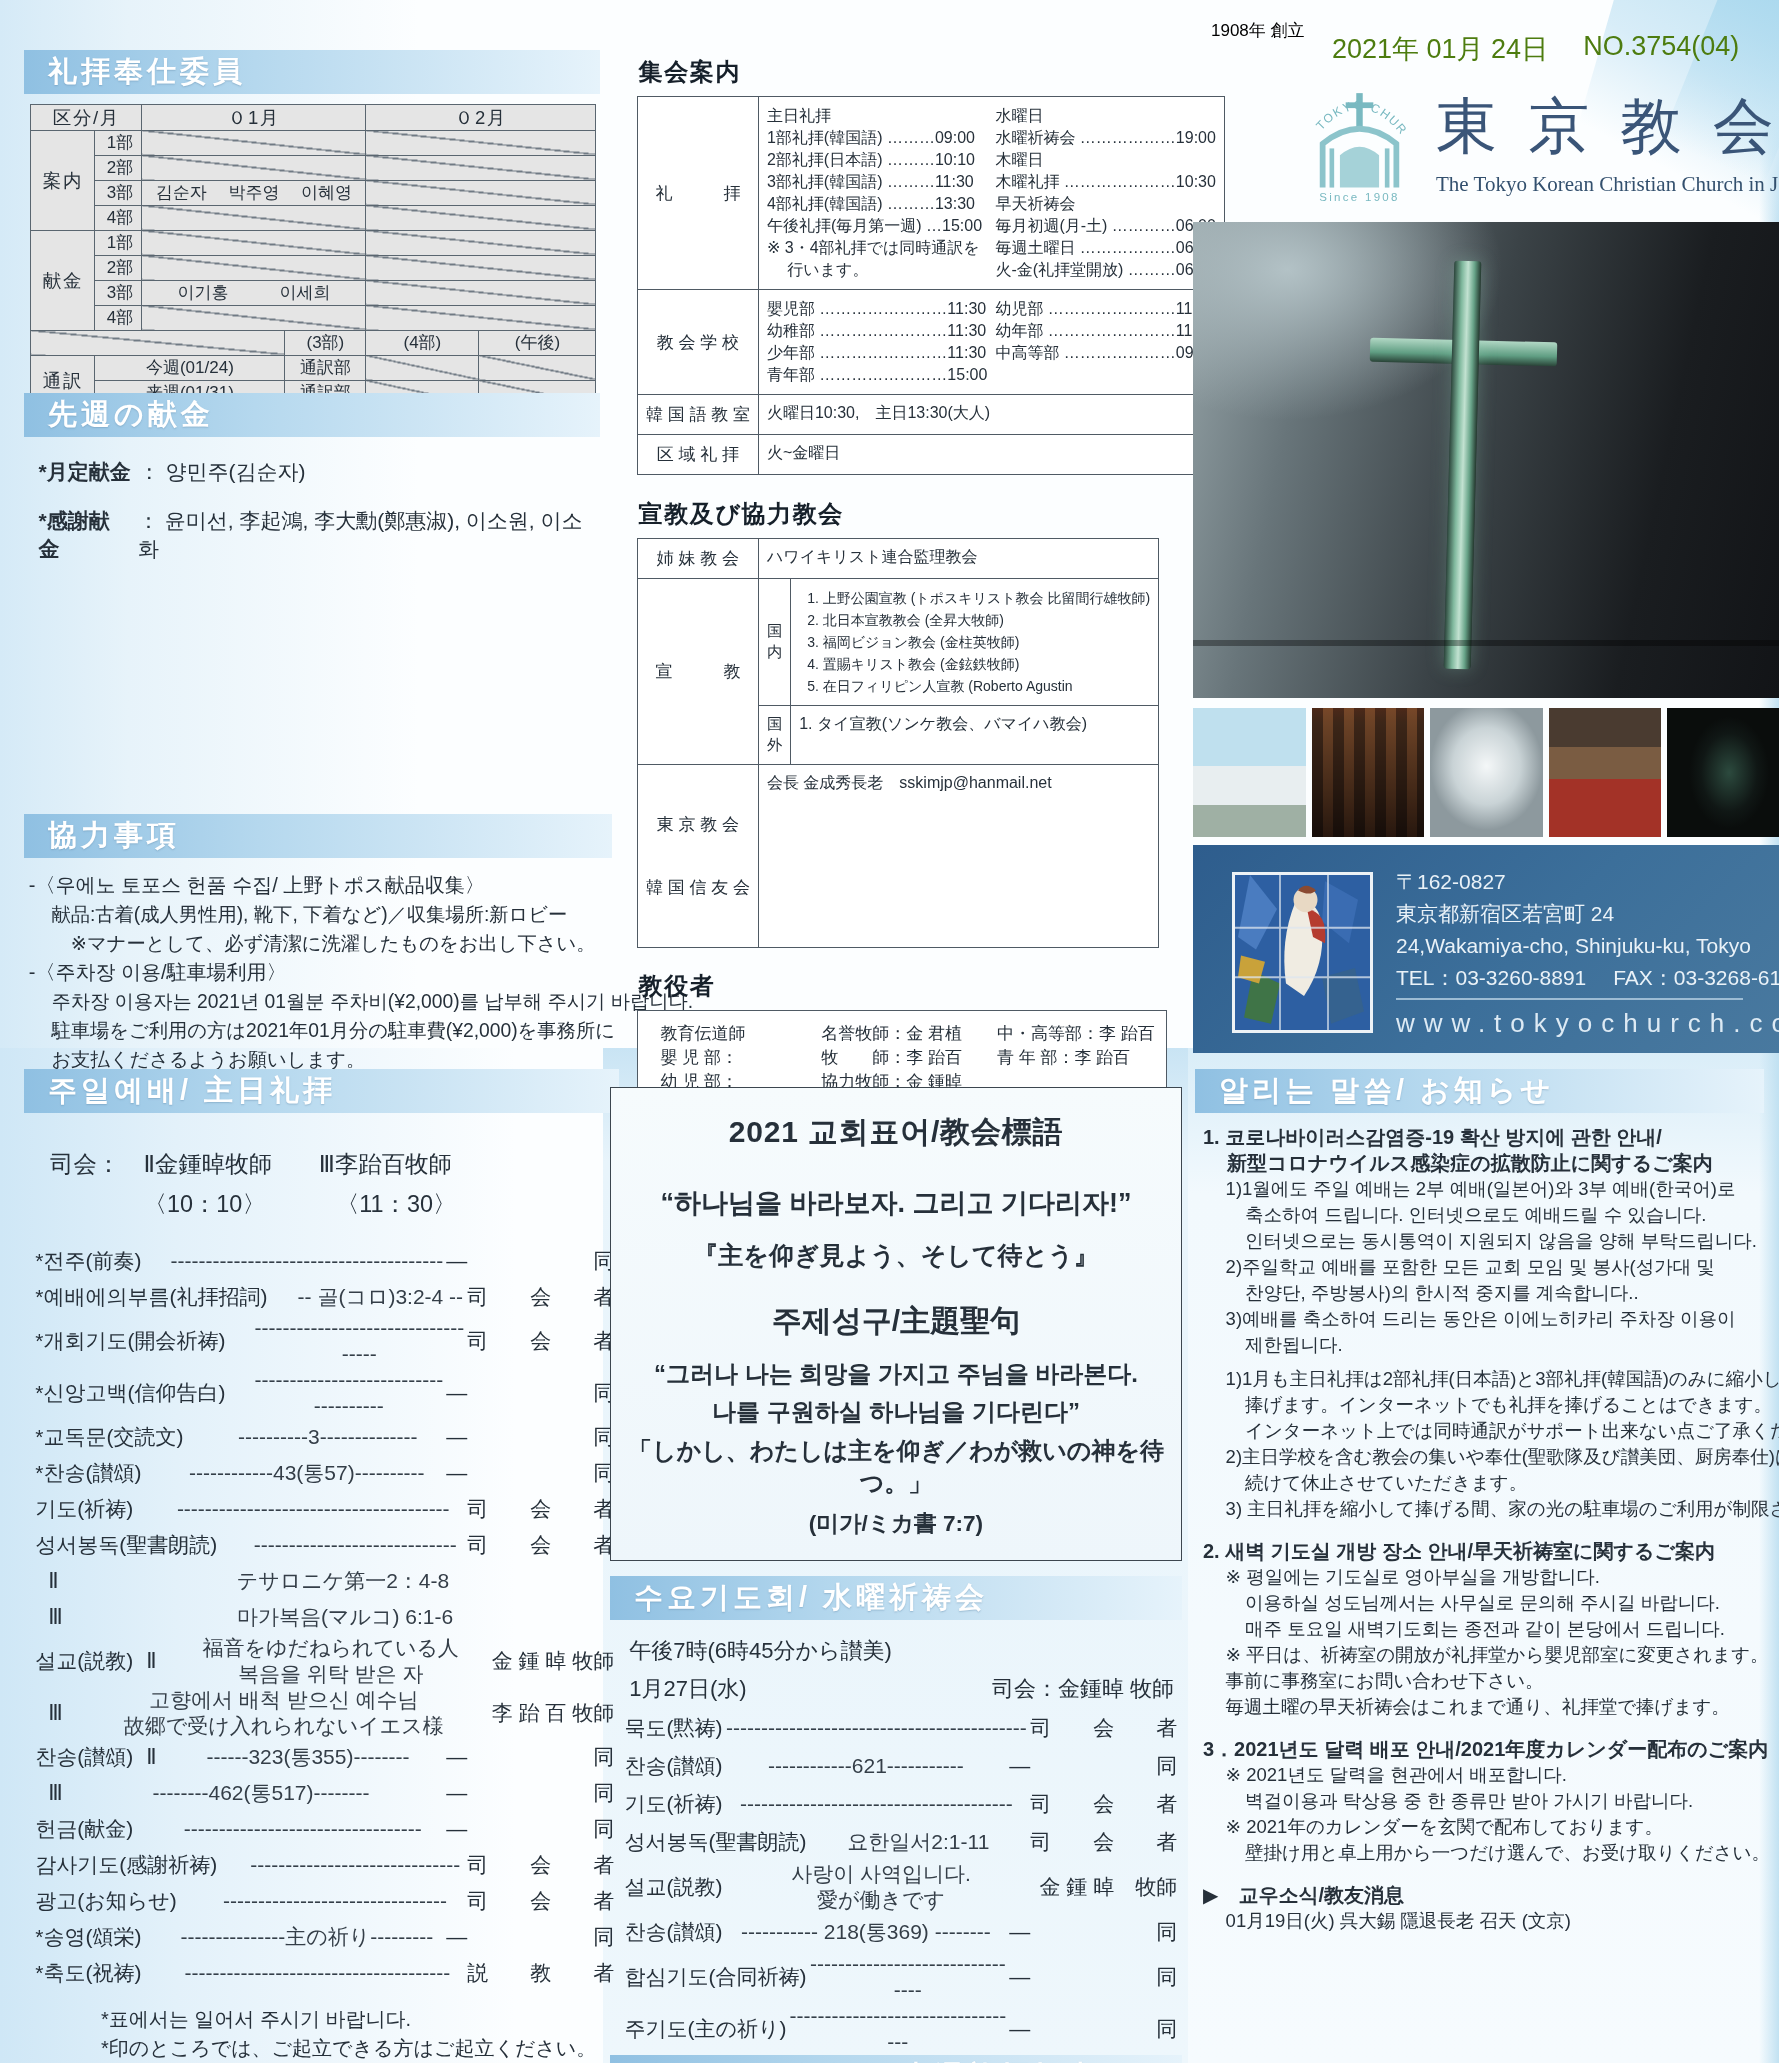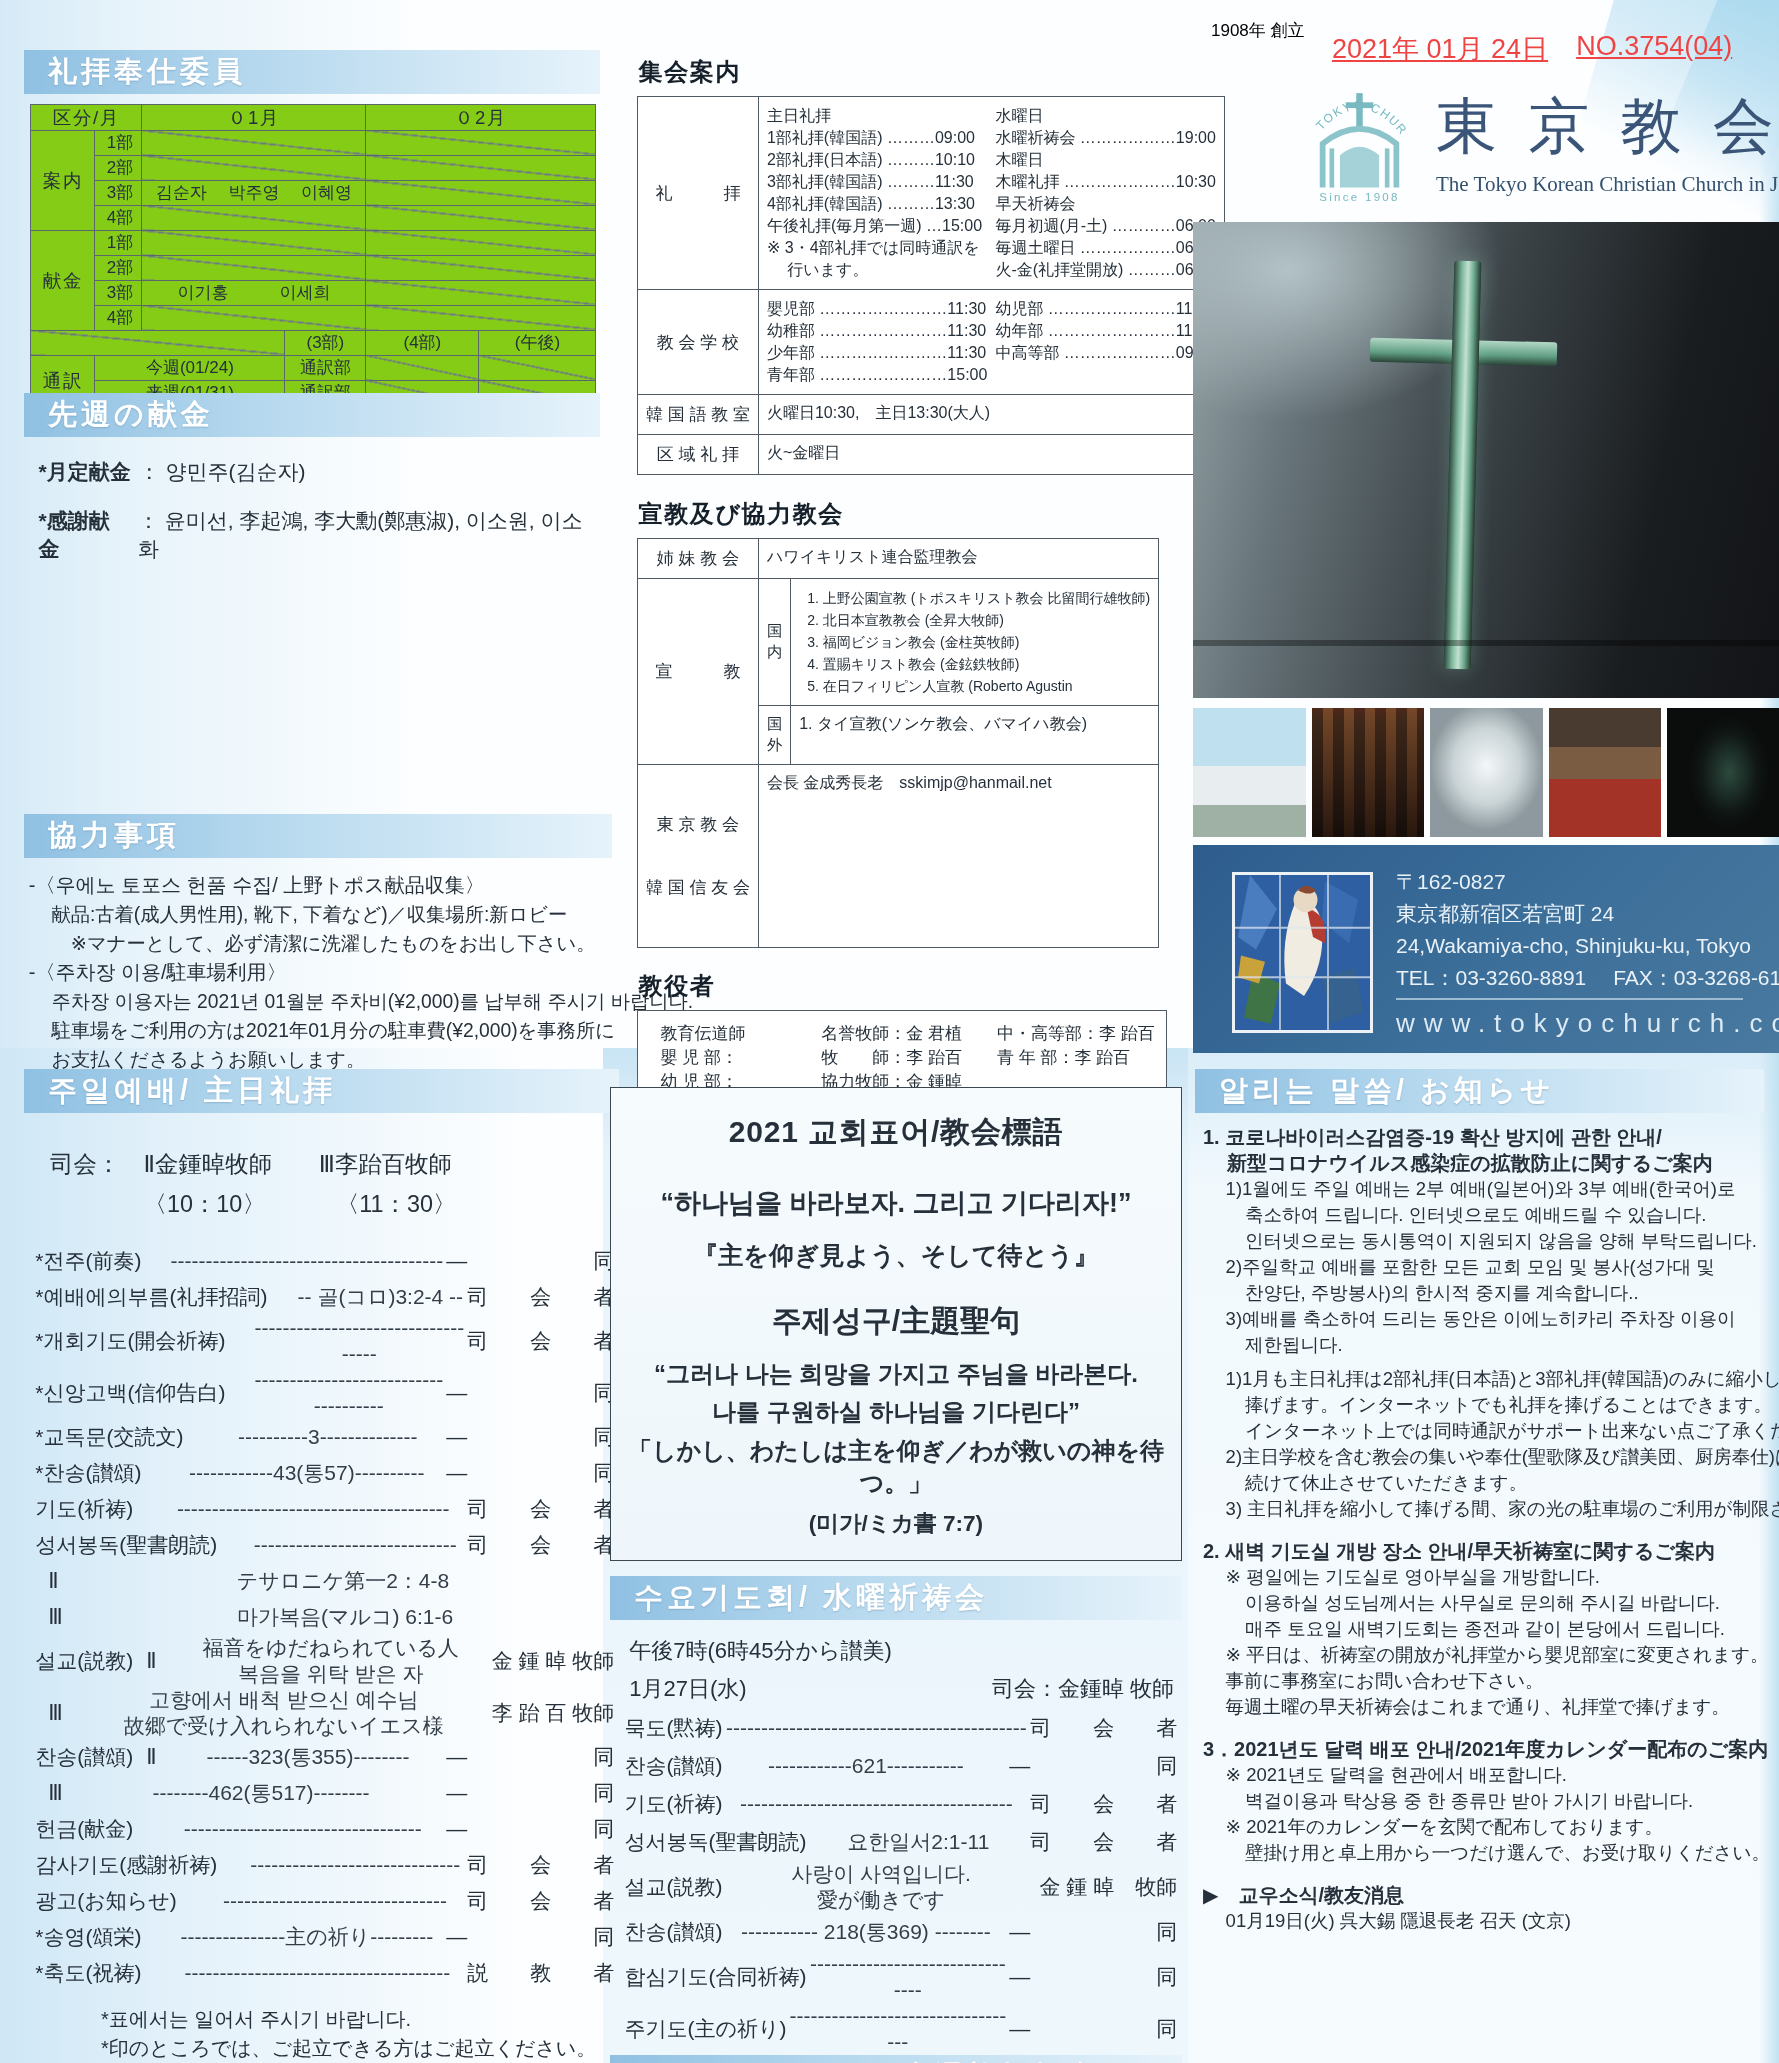--- a/index.html
+++ b/index.html
@@ -10,21 +10,21 @@
   .wash-left-top{left:0;top:0;width:629px;height:1048px;background:linear-gradient(90deg,#d5eaf7 0,#e7f3fa 129px,rgba(255,255,255,0) 419px);}
   .wash-left-bottom{left:0;top:1048px;width:629px;height:1016px;background:linear-gradient(90deg,#cfe7f6 0,#e3f1fa 177px,rgba(255,255,255,0) 516px);}
   .wash-mid-bottom{left:603px;top:1048px;width:585px;height:1016px;background:linear-gradient(180deg,#c9e4f4 0,#e8f4fb 113px,#eef7fc 100%);}
   .wash-right-bottom{left:1188px;top:1048px;width:592px;height:1016px;background:linear-gradient(180deg,#d9edf8 0,#f2f9fd 145px,#f6fbfe 100%);}
   .wash-right-edge{right:0;top:0;width:21px;height:2064px;background:linear-gradient(90deg,rgba(255,255,255,0),#bfe0f1);}
   
   .bar{height:44px;display:flex;align-items:center;padding-left:24px;background:linear-gradient(90deg,#8fc0e2 0%,#b5d8ee 40%,#e6f3fb 100%);}
   .bar span{color:#fff;font-size:29px;font-weight:bold;letter-spacing:4px;text-shadow:0 0.8px 1.6px rgba(100,140,170,.45);}
   
   #p-committee{position:absolute;left:24px;top:50px;width:576px;}
-  .ctab{border-collapse:collapse;margin:9.7px 0 0 6.4px;background:#84cc16;}
+  .ctab{border-collapse:collapse;margin:9.7px 0 0 6.4px;background:#e5e5e5;}
   .ctab td{border:1.6px solid #5a6670;font-size:17px;height:24px;padding:0 6.4px;text-align:center;}
   .ctab td.lbl{font-size:18.5px;letter-spacing:1.6px;}
   .ctab td.part{text-align:left;padding-left:11.3px;}
   .diag{background:linear-gradient(to top right,rgba(0,0,0,0) calc(50% - 0.8px),#707a84 calc(50% - 0.8px),#707a84 calc(50% + 0.8px),rgba(0,0,0,0) calc(50% + 0.8px));}
   
   #p-offering{position:absolute;left:24px;top:393px;width:576px;}
   .off-line{display:flex;font-size:21px;margin:21px 0 0 14.5px;}
   .off-line .ol{font-weight:bold;}
   .off-line .ov{margin-left:8px;}
   
@@ -56,21 +56,21 @@
   .road-diag{position:absolute;left:321px;top:-6.4px;width:7.3px;height:84px;background:#d8e8f2;transform:rotate(26deg);}
   .river{position:absolute;right:0;top:53px;width:77px;height:9.7px;background:#bcd9ec;}
   .church-flag{position:absolute;left:121px;top:1.6px;display:flex;align-items:center;gap:4.8px;}
   .church-flag .cross{color:#1f9e8e;font-size:16px;}
   .church-flag .box{background:#e2602c;color:#fff;font-size:14.5px;padding:1.6px 8px;}
   .pbox{position:absolute;border:0.8px solid #7a8590;background:#fff;font-size:12px;padding:0.8px 6.4px;}
   .central-box{position:absolute;left:377px;top:81px;width:111px;border:0.8px solid #8a949e;background:#fff;font-size:11.3px;line-height:13.7px;padding:1.6px 3.2px 2.4px 3.2px;}
   .central-box .pb{height:5.6px;background:#8578b0;margin-bottom:1.6px;}
   
   .founded{position:absolute;left:1211px;top:19.3px;font-size:17px;color:#000000;}
-  .dateline{position:absolute;left:1332px;top:31px;display:flex;gap:28px;font-size:27px;color:#ef4444;text-decoration:underline;}
+  .dateline{position:absolute;left:1332px;top:31px;display:flex;gap:35px;font-size:27px;color:#4d7c0f;}
   .wave{position:absolute;pointer-events:none;}
   .wave1{right:-48px;top:-32px;width:242px;height:258px;background:linear-gradient(205deg,#bfe2f2 10%,#d8edf8 45%,rgba(255,255,255,0) 72%);transform:skewX(-16deg);border-bottom-left-radius:113px;}
   .wave2{right:-16px;top:-16px;width:121px;height:242px;background:linear-gradient(200deg,#a9d8ee 5%,rgba(255,255,255,0) 70%);transform:skewX(-22deg);}
   .brandrow{position:absolute;left:1299px;top:77px;display:flex;align-items:center;gap:16px;}
   .brandcol .nm{font-family:"Liberation Serif","DejaVu Serif",serif;font-size:61px;color:#3a5578;letter-spacing:8px;white-space:nowrap;}
   .brandcol .en{font-family:"Liberation Serif","DejaVu Serif",serif;font-size:21px;color:#33506e;margin-top:3.2px;white-space:nowrap;}
   
   .photo-big{position:absolute;left:1193px;top:222px;width:587px;height:476px;overflow:hidden;background:radial-gradient(347px 242px at 16% 10%,#b3c2c6 0%,rgba(179,194,198,0) 62%),linear-gradient(102deg,#94a2a6 0%,#68757a 20%,#3b4347 48%,#1a1d20 76%,#121417 100%);}
   .cross-v{position:absolute;left:256px;top:39px;width:27px;height:408px;background:linear-gradient(90deg,#2c463c,#7fb89d 30%,#c2e2d1 52%,#68a489 76%,#24392f);border-radius:3.2px;transform:rotate(1.5deg);box-shadow:0 0 18px rgba(150,220,190,.28);}
   .cross-h{position:absolute;left:177px;top:118px;width:187px;height:24px;background:linear-gradient(180deg,#b2d8c5,#609e83 60%,#2a4438);border-radius:3.2px;transform:rotate(1.5deg);}

